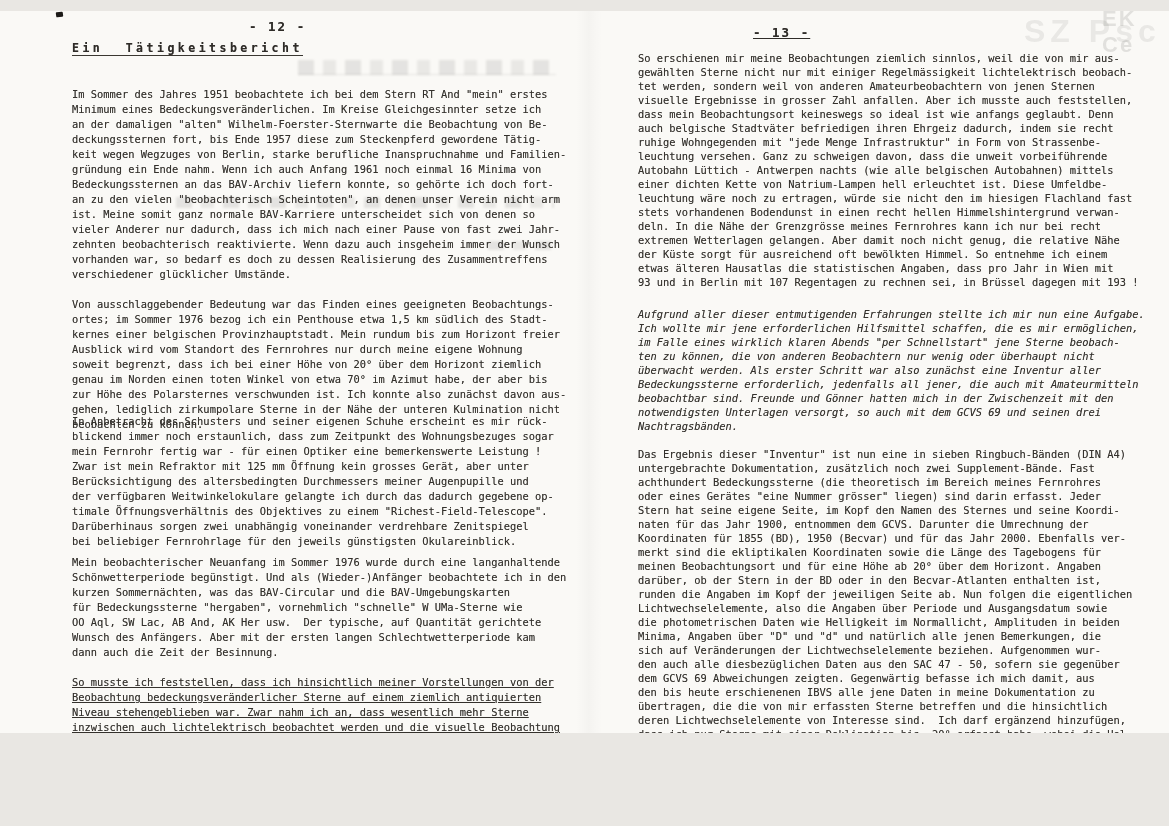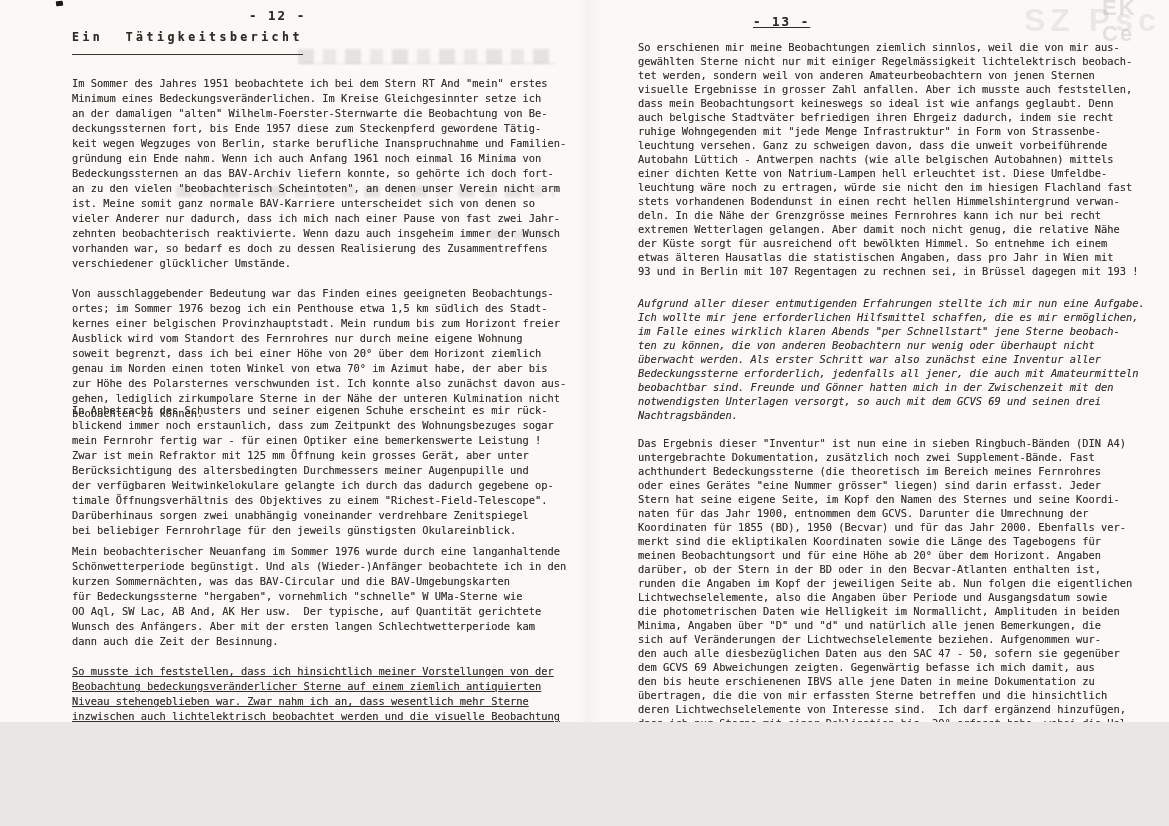--- a/index.html
+++ b/index.html
@@ -3,20 +3,21 @@
 <meta charset="utf-8">
 <style>
   html,body{margin:0;padding:0;background:#e9e7e3;}
   .scan{
     position:relative;
     width:1169px;height:722px;
     background:#faf9f6;
     overflow:hidden;
     font-family:"DejaVu Sans Mono","DejaVu Sans",monospace;
     color:#34312c;
+    margin-top:11px;
   }
   
   .gutter{
     position:absolute;left:576px;top:0;width:26px;height:826px;
     background:linear-gradient(90deg,rgba(0,0,0,0) 0%,rgba(0,0,0,0.022) 50%,rgba(0,0,0,0) 100%);
   }
   .speck{
     position:absolute;left:56px;top:1px;width:7px;height:5px;
     background:#1c1a18;border-radius:1px;transform:rotate(-8deg);
   }
@@ -24,21 +25,21 @@
     position:absolute;
     font-size:12.5px;letter-spacing:2px;font-weight:bold;
     color:#2f2c28;text-shadow:0 0 .4px rgba(0,0,0,.45);
   }
   .pageno.left{left:249px;top:8px;}
   .pageno.right{left:753px;top:14px;text-decoration:underline;}
   .title{
     position:absolute;left:72px;top:30px;margin:0;
     font-size:11.5px;font-weight:bold;letter-spacing:3.5px;word-spacing:12px;
     color:#2f2c28;text-shadow:0 0 .4px rgba(0,0,0,.45);
-    border-bottom:1.6px solid #3a3731;padding-bottom:10px;display:inline-block;
+    border-bottom:1.6px solid #3a3731;padding-bottom:0;display:inline-block;
   }
   .para{
     position:absolute;
     white-space:pre;
     font-size:10.4px;
     color:#34312c;
     text-shadow:0 0 .35px rgba(0,0,0,.4);
   }
   .page-left .para{left:72px;line-height:15.0px;}
   .page-right .para{left:638px;line-height:14.0px;}

